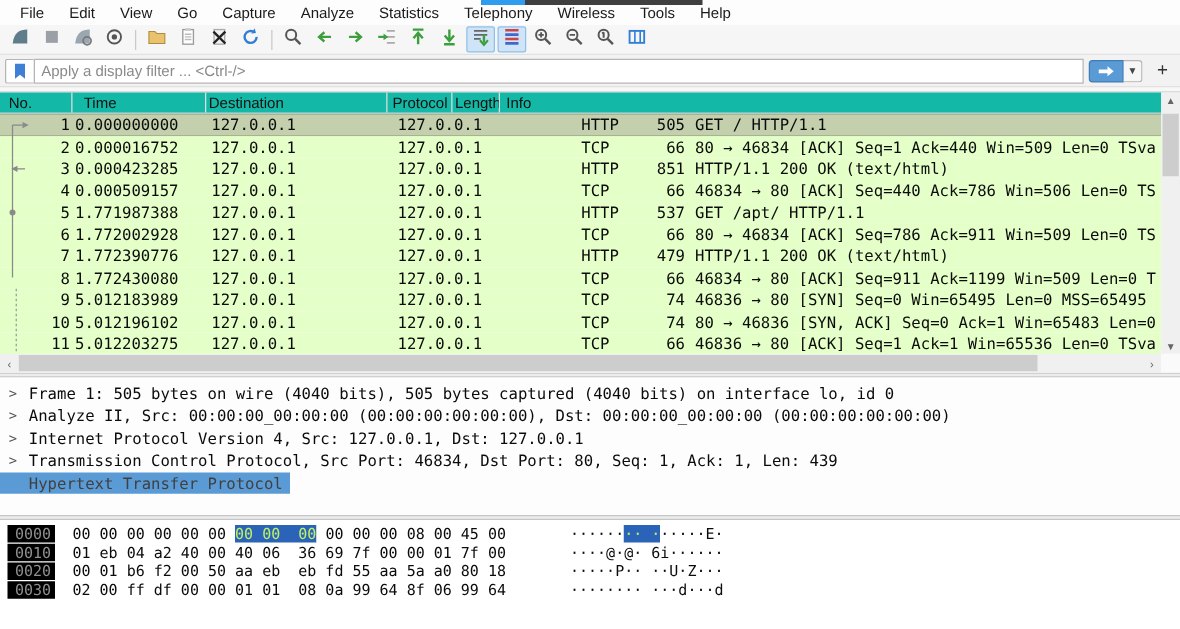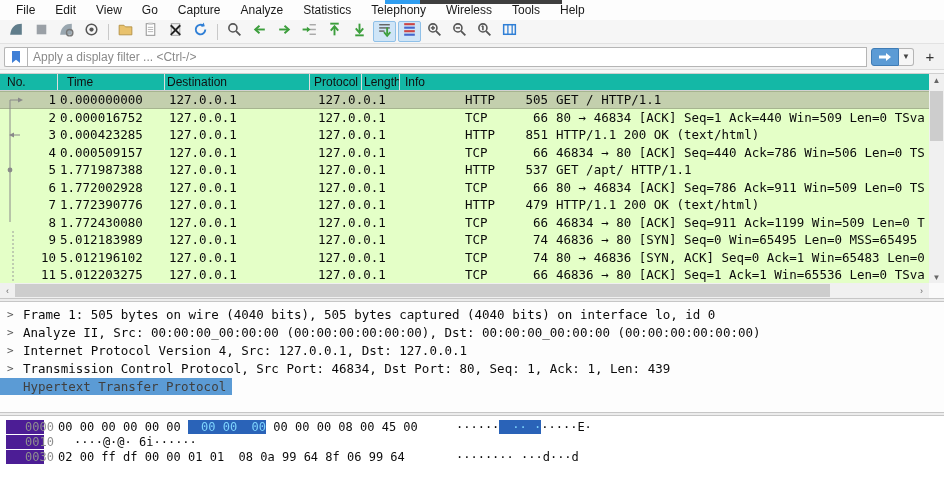--- a/index.html
+++ b/index.html
@@ -71,24 +71,24 @@
 
   
   .details { height:110px; background:#fdfdfd; font-family:"DejaVu Sans Mono", monospace; font-size:12.5px; color:#0b0b0b; padding-top:3px; }
   .dline { height:18px; display:flex; align-items:center; padding-left:7px; white-space:nowrap; }
   .dline .chev { width:16px; color:#555; font-size:11px; }
   .dline .sel { background:#5b9bd5; padding:1px 6px 1px 0; margin-left:-23px; padding-left:23px; color:#404040; }
 
   
   .hexpane { height:69px; background:#fff; font-family:"DejaVu Sans Mono", monospace; font-size:12px; padding-top:3px; }
   .hexrow { display:flex; height:15px; align-items:center; white-space:pre; }
-  .hoff { width:38px; margin-left:6px; padding-left:19px; background:#4c1d95; color:#8f8f8f; }
+  .hoff { width:38px; margin-left:6px; padding-left:6px; background:#000000; color:#8f8f8f; }
   .hbytes { margin-left:14px; width:368px; color:#0b0b0b; }
   .hascii { margin-left:30px; color:#0b0b0b; }
-  .hl { background:#2a63b8; color:#7dd3fc;padding-left:13px; }
+  .hl { background:#2a63b8; color:#bef264; }
 </style>
 </head>
 <body>
 
 <div class="window">
   <div class="artifact">
       <div class="blue"></div>
     </div>
 
 
@@ -419,16 +419,17 @@
       <div class="dline">
         <span class="chev">&gt;</span>
         <span class="sel">Hypertext Transfer Protocol</span>
       </div>
     </div>
 
   <div class="split"></div>
 
   <div class="hexpane" id="hexpane">
       <div class="hexrow"><span class="hoff">0000</span><span class="hbytes"><span>00 00 00 00 00 00 </span><span class="hl">00 00  00</span><span> 00 00 00 08 00 45 00</span></span><span class="hascii"><span>······</span><span class="hl">·· ·</span><span>·····E·</span></span></div>
-      <div class="hexrow"><span class="hoff">0010</span><span class="hascii"><span>····@·@· 6i······</span></span></div>
+      <div class="hexrow"><span class="hoff">0010</span><span class="hbytes"><span>01 eb 04 a2 40 00 40 06  36 69 7f 00 00 01 7f 00</span></span><span class="hascii"><span>····@·@· 6i······</span></span></div>
+      <div class="hexrow"><span class="hoff">0020</span><span class="hbytes"><span>00 01 b6 f2 00 50 aa eb  eb fd 55 aa 5a a0 80 18</span></span><span class="hascii"><span>·····P·· ··U·Z···</span></span></div>
       <div class="hexrow"><span class="hoff">0030</span><span class="hbytes"><span>02 00 ff df 00 00 01 01  08 0a 99 64 8f 06 99 64</span></span><span class="hascii"><span>········ ···d···d</span></span></div>
     </div>
 </div>
 
 </body></html>

